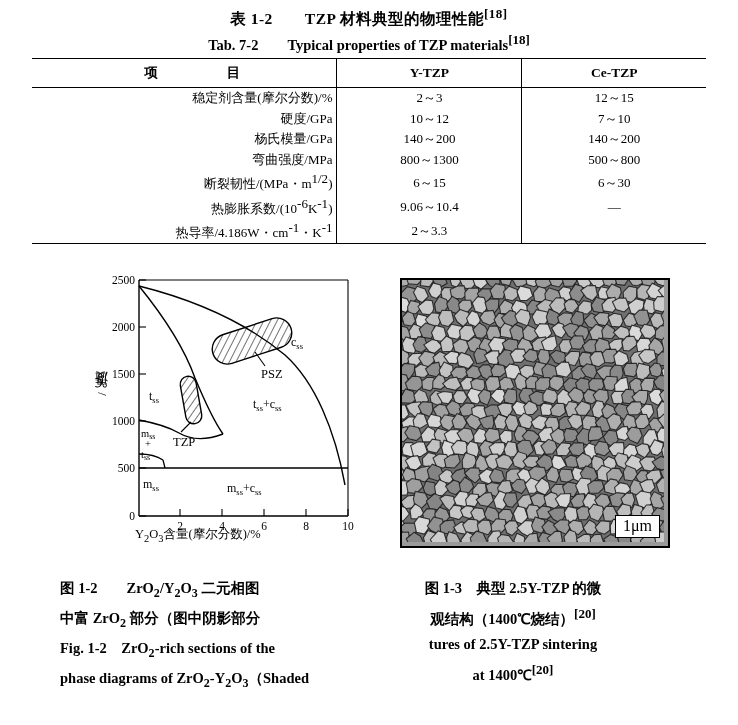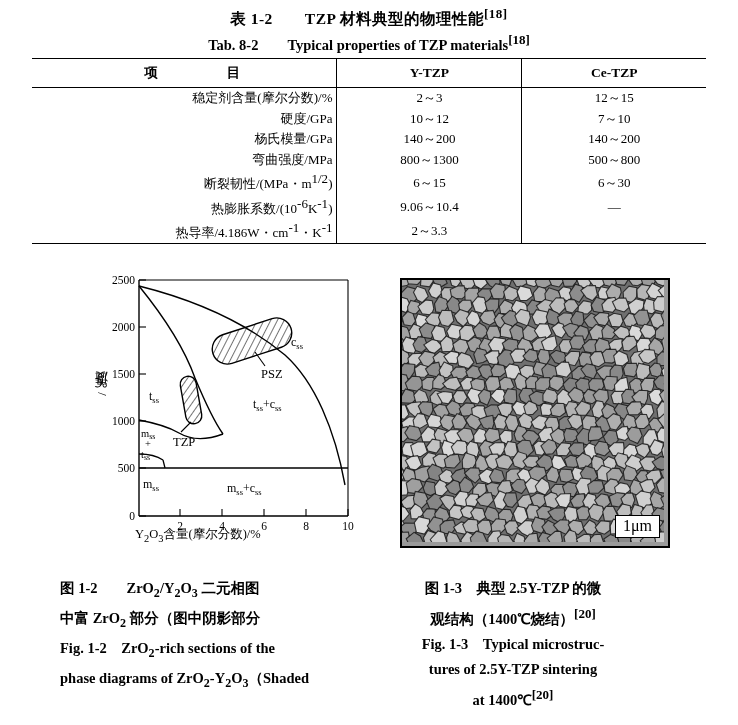--- a/index.html
+++ b/index.html
@@ -53,21 +53,21 @@
 </style>
 </head>
 <body>
 
 <div class="page">
 
   <div class="tbl-cap tbl-cap-cn">
     <span>表 1-2　　TZP 材料典型的物理性能</span><sup>[18]</sup>
   </div>
   <div class="tbl-cap tbl-cap-en">
-    <span>Tab. 8-2　　Typical properties of TZP materials</span><sup>[18]</sup>
+    <span>Tab. 7-2　　Typical properties of TZP materials</span><sup>[18]</sup>
   </div>
 
   <div class="tbl-wrap">
     <table class="props">
       <tbody>
           <tr class="hdr rule-top rule-mid">
         <td class="col-item">
           <div class="hdr-item-inner">项　　目</div>
         </td>
         <td class="col-y vline-l">Y-TZP</td>
@@ -738,18 +738,17 @@
   <div class="cap capL">
     <div class="cap-line"><b>图 1-2　　ZrO<sub>2</sub>/Y<sub>2</sub>O<sub>3</sub> 二元相图</b></div>
     <div class="cap-line"><b>中富 ZrO<sub>2</sub> 部分（图中阴影部分</b></div>
     <div class="cap-line en">Fig. 1-2　ZrO<sub>2</sub>-rich sections of the</div>
     <div class="cap-line en">phase diagrams of ZrO<sub>2</sub>-Y<sub>2</sub>O<sub>3</sub>（Shaded</div>
   </div>
 
   <div class="cap capR">
     <div class="cap-line"><b>图 1-3　典型 2.5Y-TZP 的微</b></div>
     <div class="cap-line"><b>观结构（1400℃烧结）<sup>[20]</sup></b></div>
-    <div class="cap-line en">Fig. 1-3　Typical microstruc-</div>
     <div class="cap-line en">tures of 2.5Y-TZP sintering</div>
     <div class="cap-line en">at 1400℃<sup>[20]</sup></div>
   </div>
 
 </div>
 
 </body></html>

